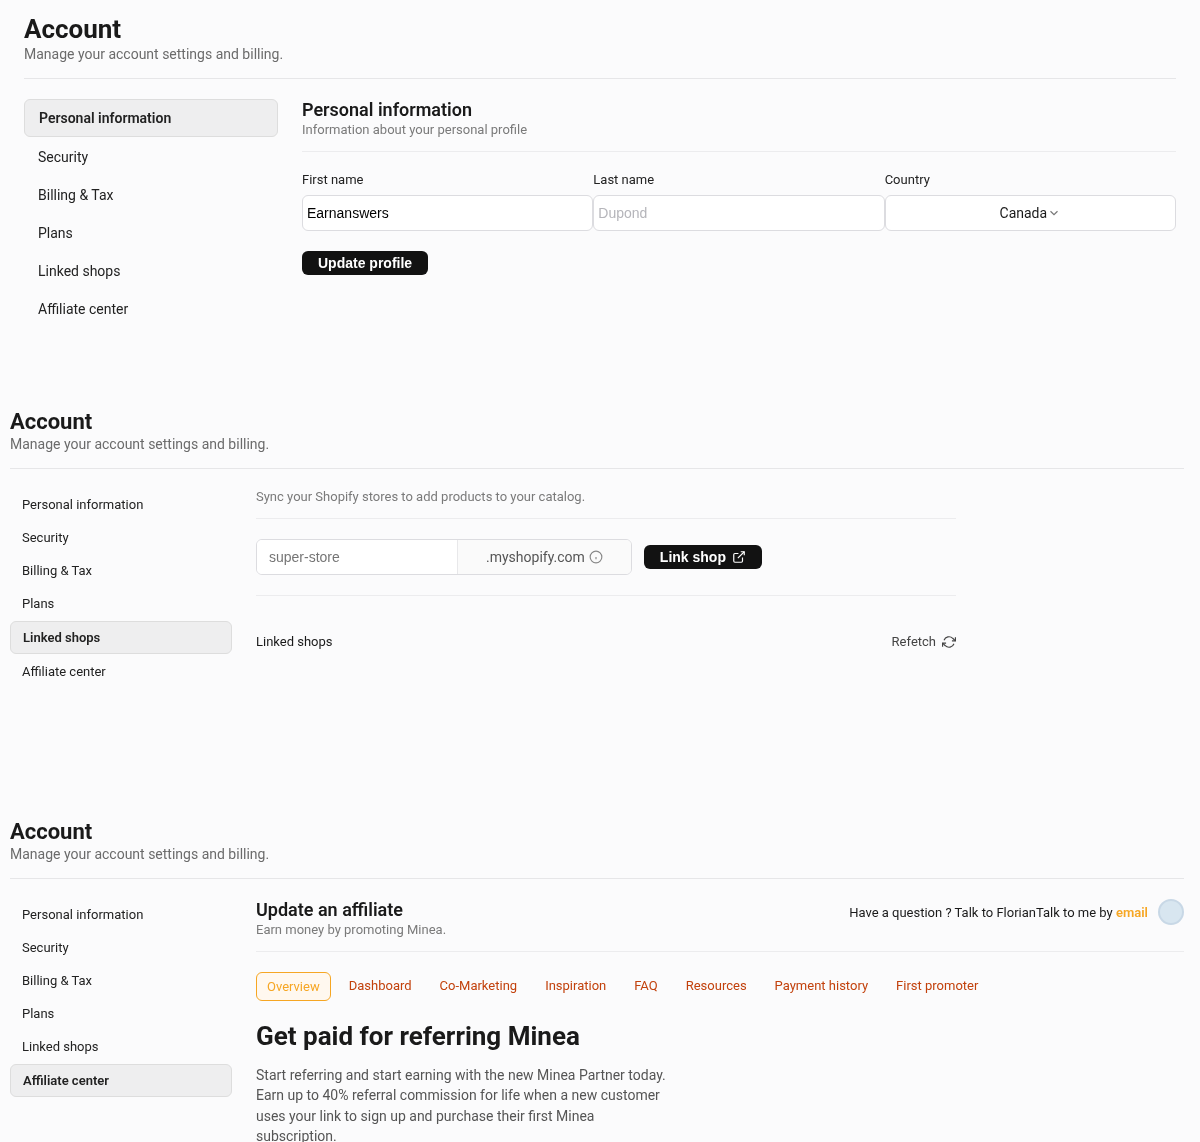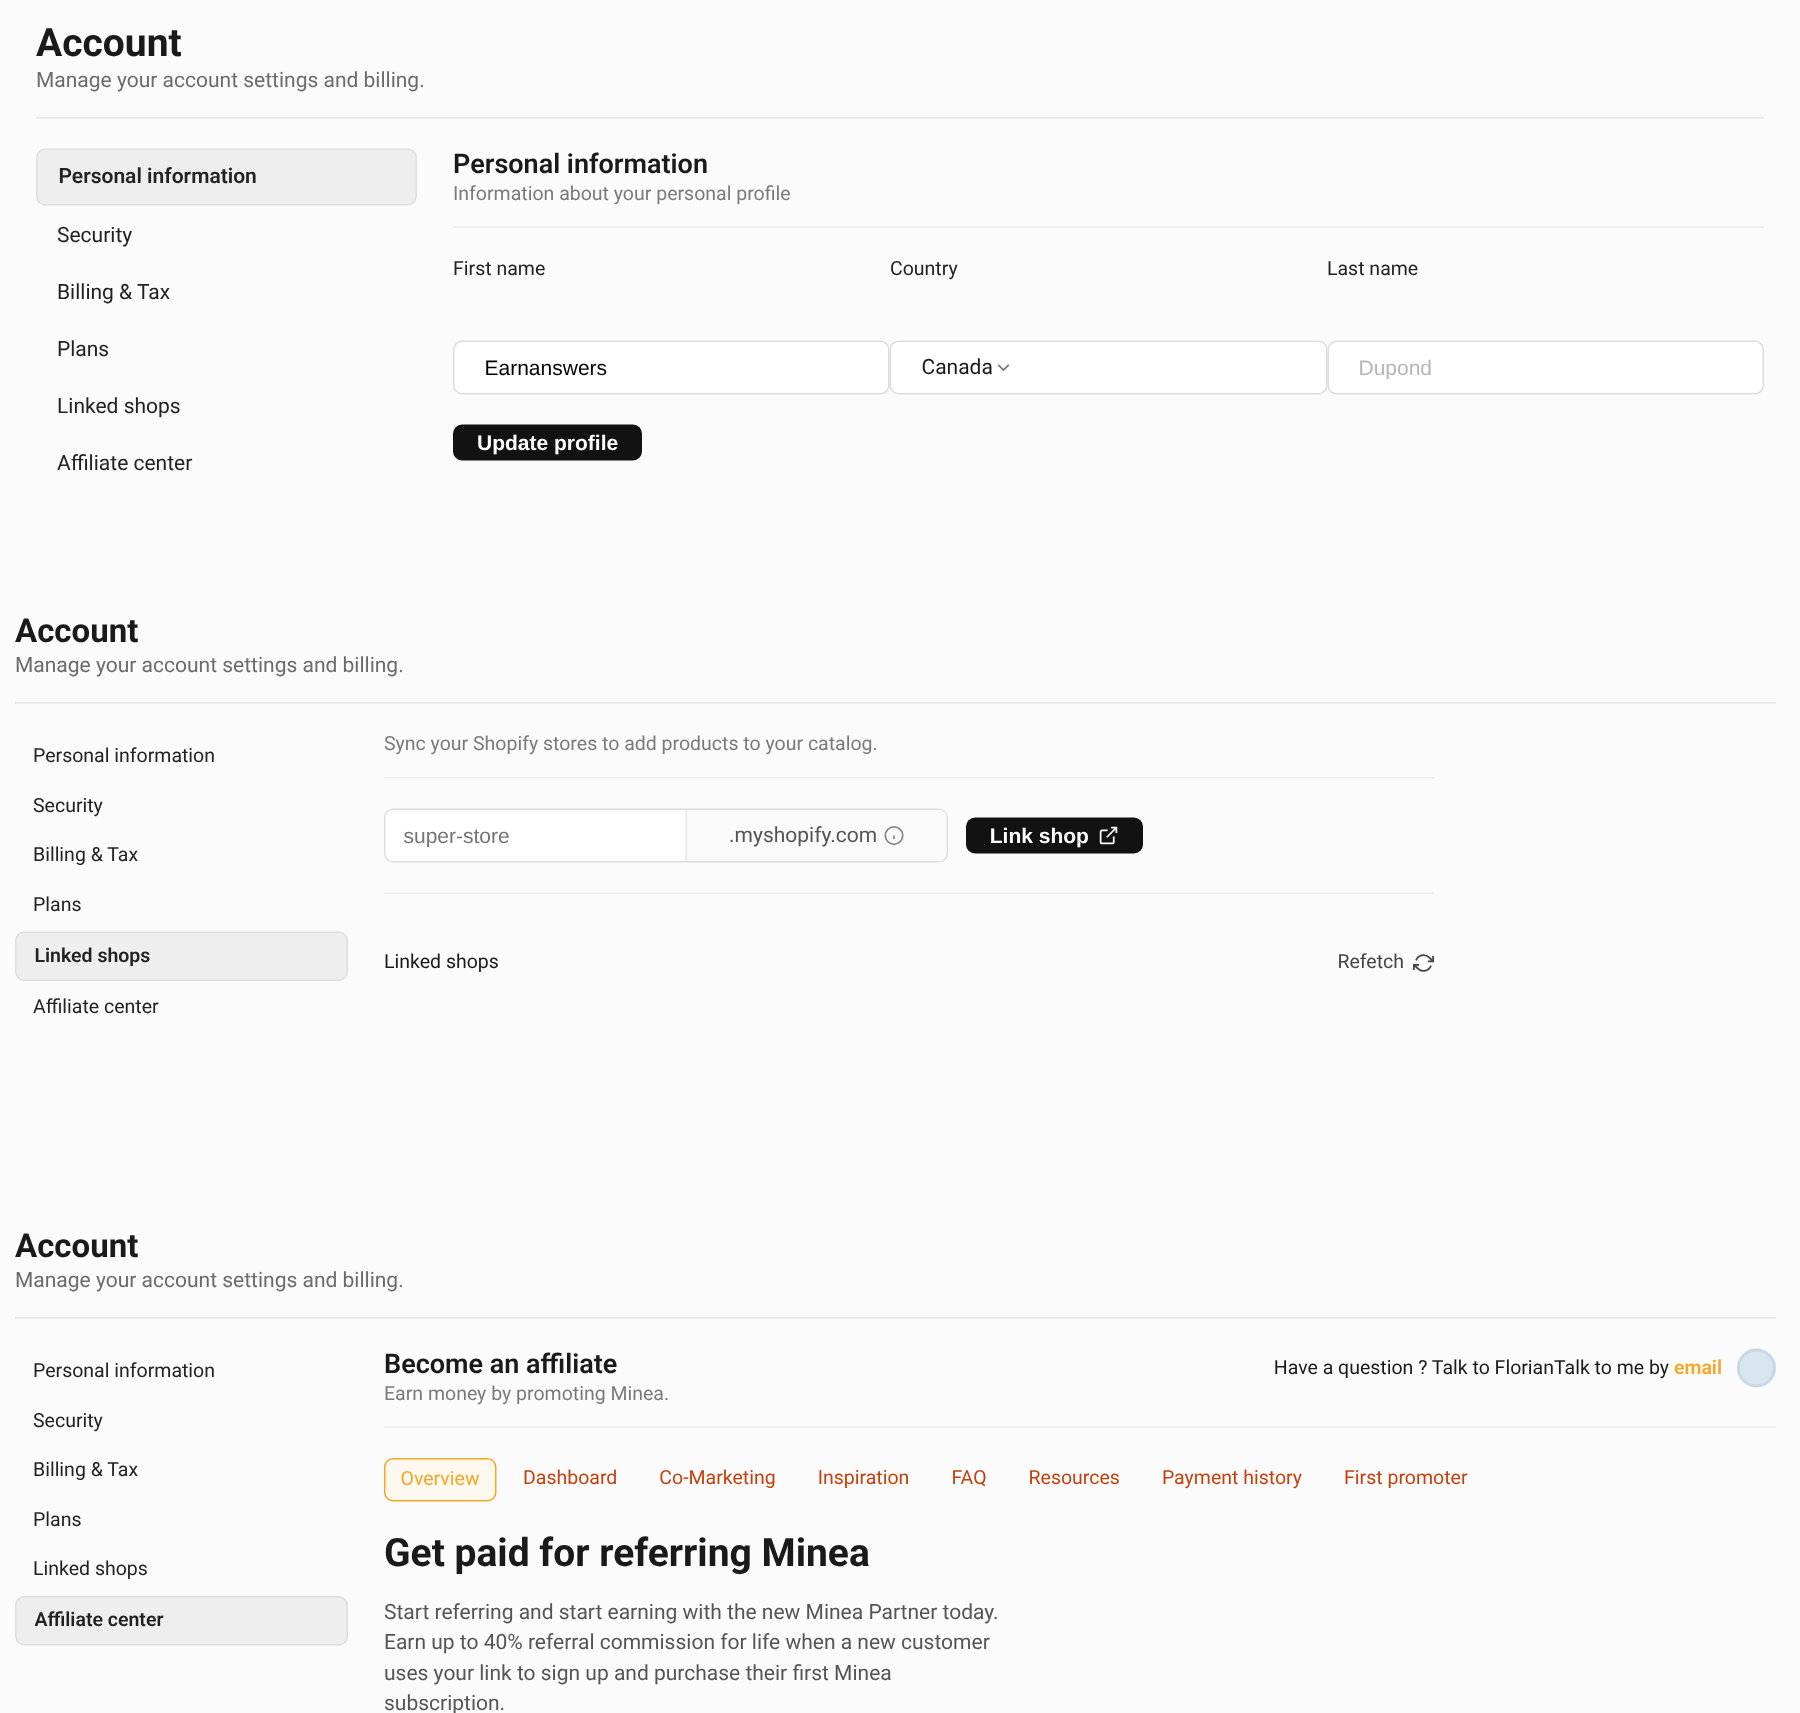--- a/index.html
+++ b/index.html
@@ -16,21 +16,21 @@
 .tab { display:block; padding: 10px 14px; font-size: 14px; color: #222; border-radius: 6px; cursor: pointer; margin-bottom: 2px; }
 .tab.sm { font-size: 13px; padding: 8px 12px; }
 .tab.active { background: #eeeeef; font-weight: 600; border: 1px solid #ddd; }
 .content { flex: 1; }
 .section-title { font-size: 18px; font-weight: 600; margin-bottom: 2px; }
 .section-sub { font-size: 13px; color: #7a7a7a; margin-bottom: 14px; }
 hr.thin { border:none; border-top:1px solid #ececee; margin-bottom: 20px; }
 .row { display:flex; margin-bottom: 20px; }
 .field { flex:1; display:flex; flex-direction:column; }
 .field label { font-size: 13px; margin-bottom: 8px; color: #222; }
-.input { border:1px solid #dcdce0; border-radius:6px; padding:9px 20px; font-size:14px; background:#fff; display:flex; align-items:center; justify-content:flex-start;margin-top:32px; }
+.input { border:1px solid #dcdce0; border-radius:6px; padding:9px 4px; font-size:14px; background:#fff; display:flex; align-items:center; justify-content:center; }
 .input input { border:none; outline:none; width:100%; font-size:14px; background:transparent; }
 .input input::placeholder { color:#b5b5ba; }
 .btn-black { background:#121212; color:#fff; border:none; border-radius:6px; padding:4px 16px; font-size:14px; font-weight:600; cursor:pointer; display:inline-flex; align-items:center; gap:6px; }
 .chev { width:14px; height:14px; }
 .linkshop-row { display:flex; gap:12px; align-items:center; }
 .suffix-input { display:flex; align-items:center; border:1px solid #dcdce0; border-radius:6px; background:#fff; overflow:hidden; }
 .suffix-input input { border:none; outline:none; padding:9px 12px; font-size:14px; flex:1; width:200px; }
 .suffix { padding:9px 28px; font-size:14px; color:#555; display:flex; align-items:center; gap:4px; border-left:1px solid #e8e8ea; background:#fafafa; }
 .ext-icon { width:14px; height:14px; }
 .info-icon { width:14px; height:14px; color:#888; }
@@ -72,32 +72,32 @@
       <div class="section-sub">Information about your personal profile</div>
       <hr class="thin">
       <div class="row">
         <div class="field">
           <label>First name</label>
           <div class="input">
             <input value="Earnanswers" style="">
           </div>
         </div>
         <div class="field">
+          <label>Last name</label>
+          <div class="input">
+            <input placeholder="Dupond" style="">
+          </div>
+        </div>
+        <div class="field">
           <label>Country</label>
           <div class="input">
             <span>Canada</span>
             <svg class="chev" viewBox="0 0 24 24" fill="none" stroke="#777" stroke-width="2">
                 <polyline points="6 9 12 15 18 9"></polyline>
               </svg>
-          </div>
-        </div>
-        <div class="field">
-          <label>Last name</label>
-          <div class="input">
-            <input placeholder="Dupond" style="">
           </div>
         </div>
       </div>
       <button class="btn-black">Update profile</button>
     </div>
   </div>
 </div>
 
 <div class="sep"></div>
 
@@ -165,21 +165,21 @@
       <div class="tab sm">Personal information</div>
       <div class="tab sm">Security</div>
       <div class="tab sm">Billing &amp; Tax</div>
       <div class="tab sm">Plans</div>
       <div class="tab sm">Linked shops</div>
       <div class="tab sm active">Affiliate center</div>
     </div>
     <div class="content">
       <div class="aff-header">
         <div>
-          <div class="section-title">Become an affiliate</div>
+          <div class="section-title">Update an affiliate</div>
           <div class="section-sub">Earn money by promoting Minea.</div>
         </div>
         <div class="aff-right">
           <div class="stack">
             <span>Have a question ? Talk to Florian</span>
             <span>
               <span>Talk to me by </span><a class="email-link">email</a>
             </span>
           </div>
           <span class="avatar big"></span>

